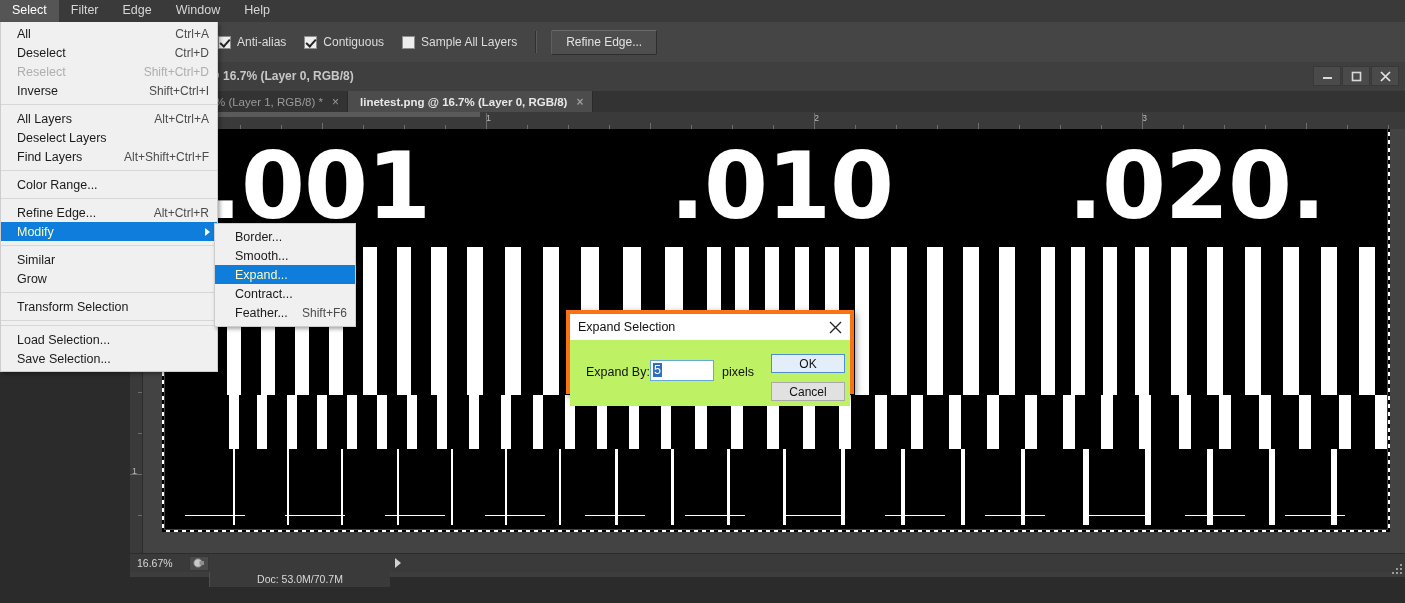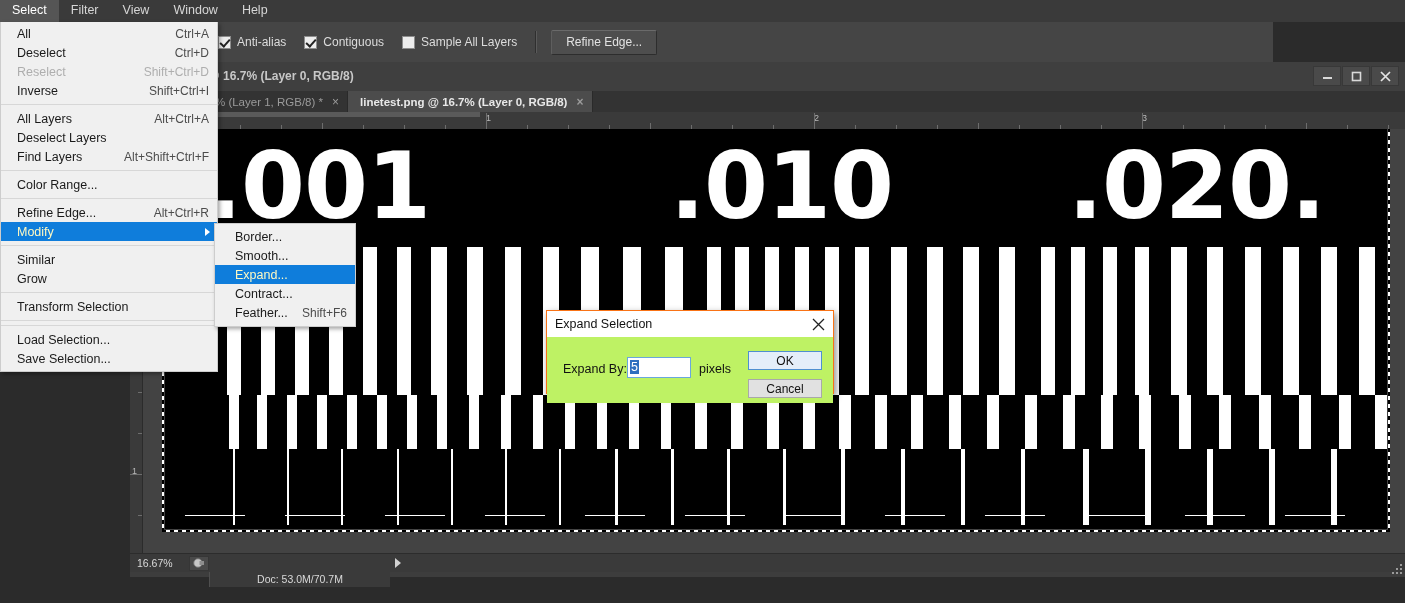--- a/index.html
+++ b/index.html
@@ -24,21 +24,21 @@
   .menubar-item{
     padding:3px 12px 4px 12px;
     font-size:12.5px;color:#d6d6d6;
     line-height:15px;
     cursor:default;
   }
   .menubar-item.active{background:#555555;color:#ffffff;}
 
   
   #optionsbar{
-    left:0;top:22px;width:1273px;height:40px;
+    left:0;top:22px;width:1405px;height:40px;
     background:#454545;
     border-bottom:1px solid #2e2e2e;
   }
   #optionsbar-inner{
     position:absolute;left:218px;top:0;right:0;height:40px;
     display:flex;align-items:center;
   }
   .opt-check{display:flex;align-items:center;margin-right:18px;}
   .cbox{
     width:13px;height:13px;background:#ededed;
@@ -213,22 +213,22 @@
     left:214px;top:223px;width:142px;
     background:#f0f0f0;border:1px solid #cdcdcd;
     box-shadow:2px 2px 4px rgba(0,0,0,.35);
     padding:3px 0 4px 0;z-index:60;box-sizing:border-box;
     font-size:12.5px;color:#1a1a1a;
   }
   #submenu .mi{padding-left:20px;height:19px;justify-content:center;}
 
   
   #dialog{
-    left:546px;top:310px;width:288px;height:84px;
-    background:#efefef;border:1px solid #f97316;
+    left:566px;top:310px;width:288px;height:84px;
+    background:#efefef;border:4px solid #f97316;
     box-shadow:2px 3px 7px rgba(0,0,0,.45);
     z-index:70;box-sizing:border-box;
   }
   #dlg-title{
     position:absolute;left:0;top:0;width:100%;height:26px;
     background:#ffffff;box-sizing:border-box;
   }
   #dlg-title-text{
     position:absolute;left:8px;top:6px;font-size:12.5px;color:#111;
   }
@@ -257,21 +257,21 @@
   }
   #btn-ok{top:14px;background:#e4eef9;border:1px solid #4f8fd0;}
   #btn-cancel{top:42px;background:#e1e1e1;border:1px solid #a9a9a9;}
 </style>
 </head>
 <body>
 
 <div id="menubar" class="abs">
     <div class="menubar-item active"><span>Select</span></div>
     <div class="menubar-item"><span>Filter</span></div>
-    <div class="menubar-item"><span>View</span></div>
+    <div class="menubar-item"><span>Edge</span></div>
     <div class="menubar-item"><span>Window</span></div>
     <div class="menubar-item"><span>Help</span></div>
   </div>
 
 <div id="optionsbar" class="abs">
   <div id="optionsbar-inner">
     <div class="opt-check">
       <span class="cbox checked"></span>
       <span class="opt-label">Anti-alias</span>
     </div>

